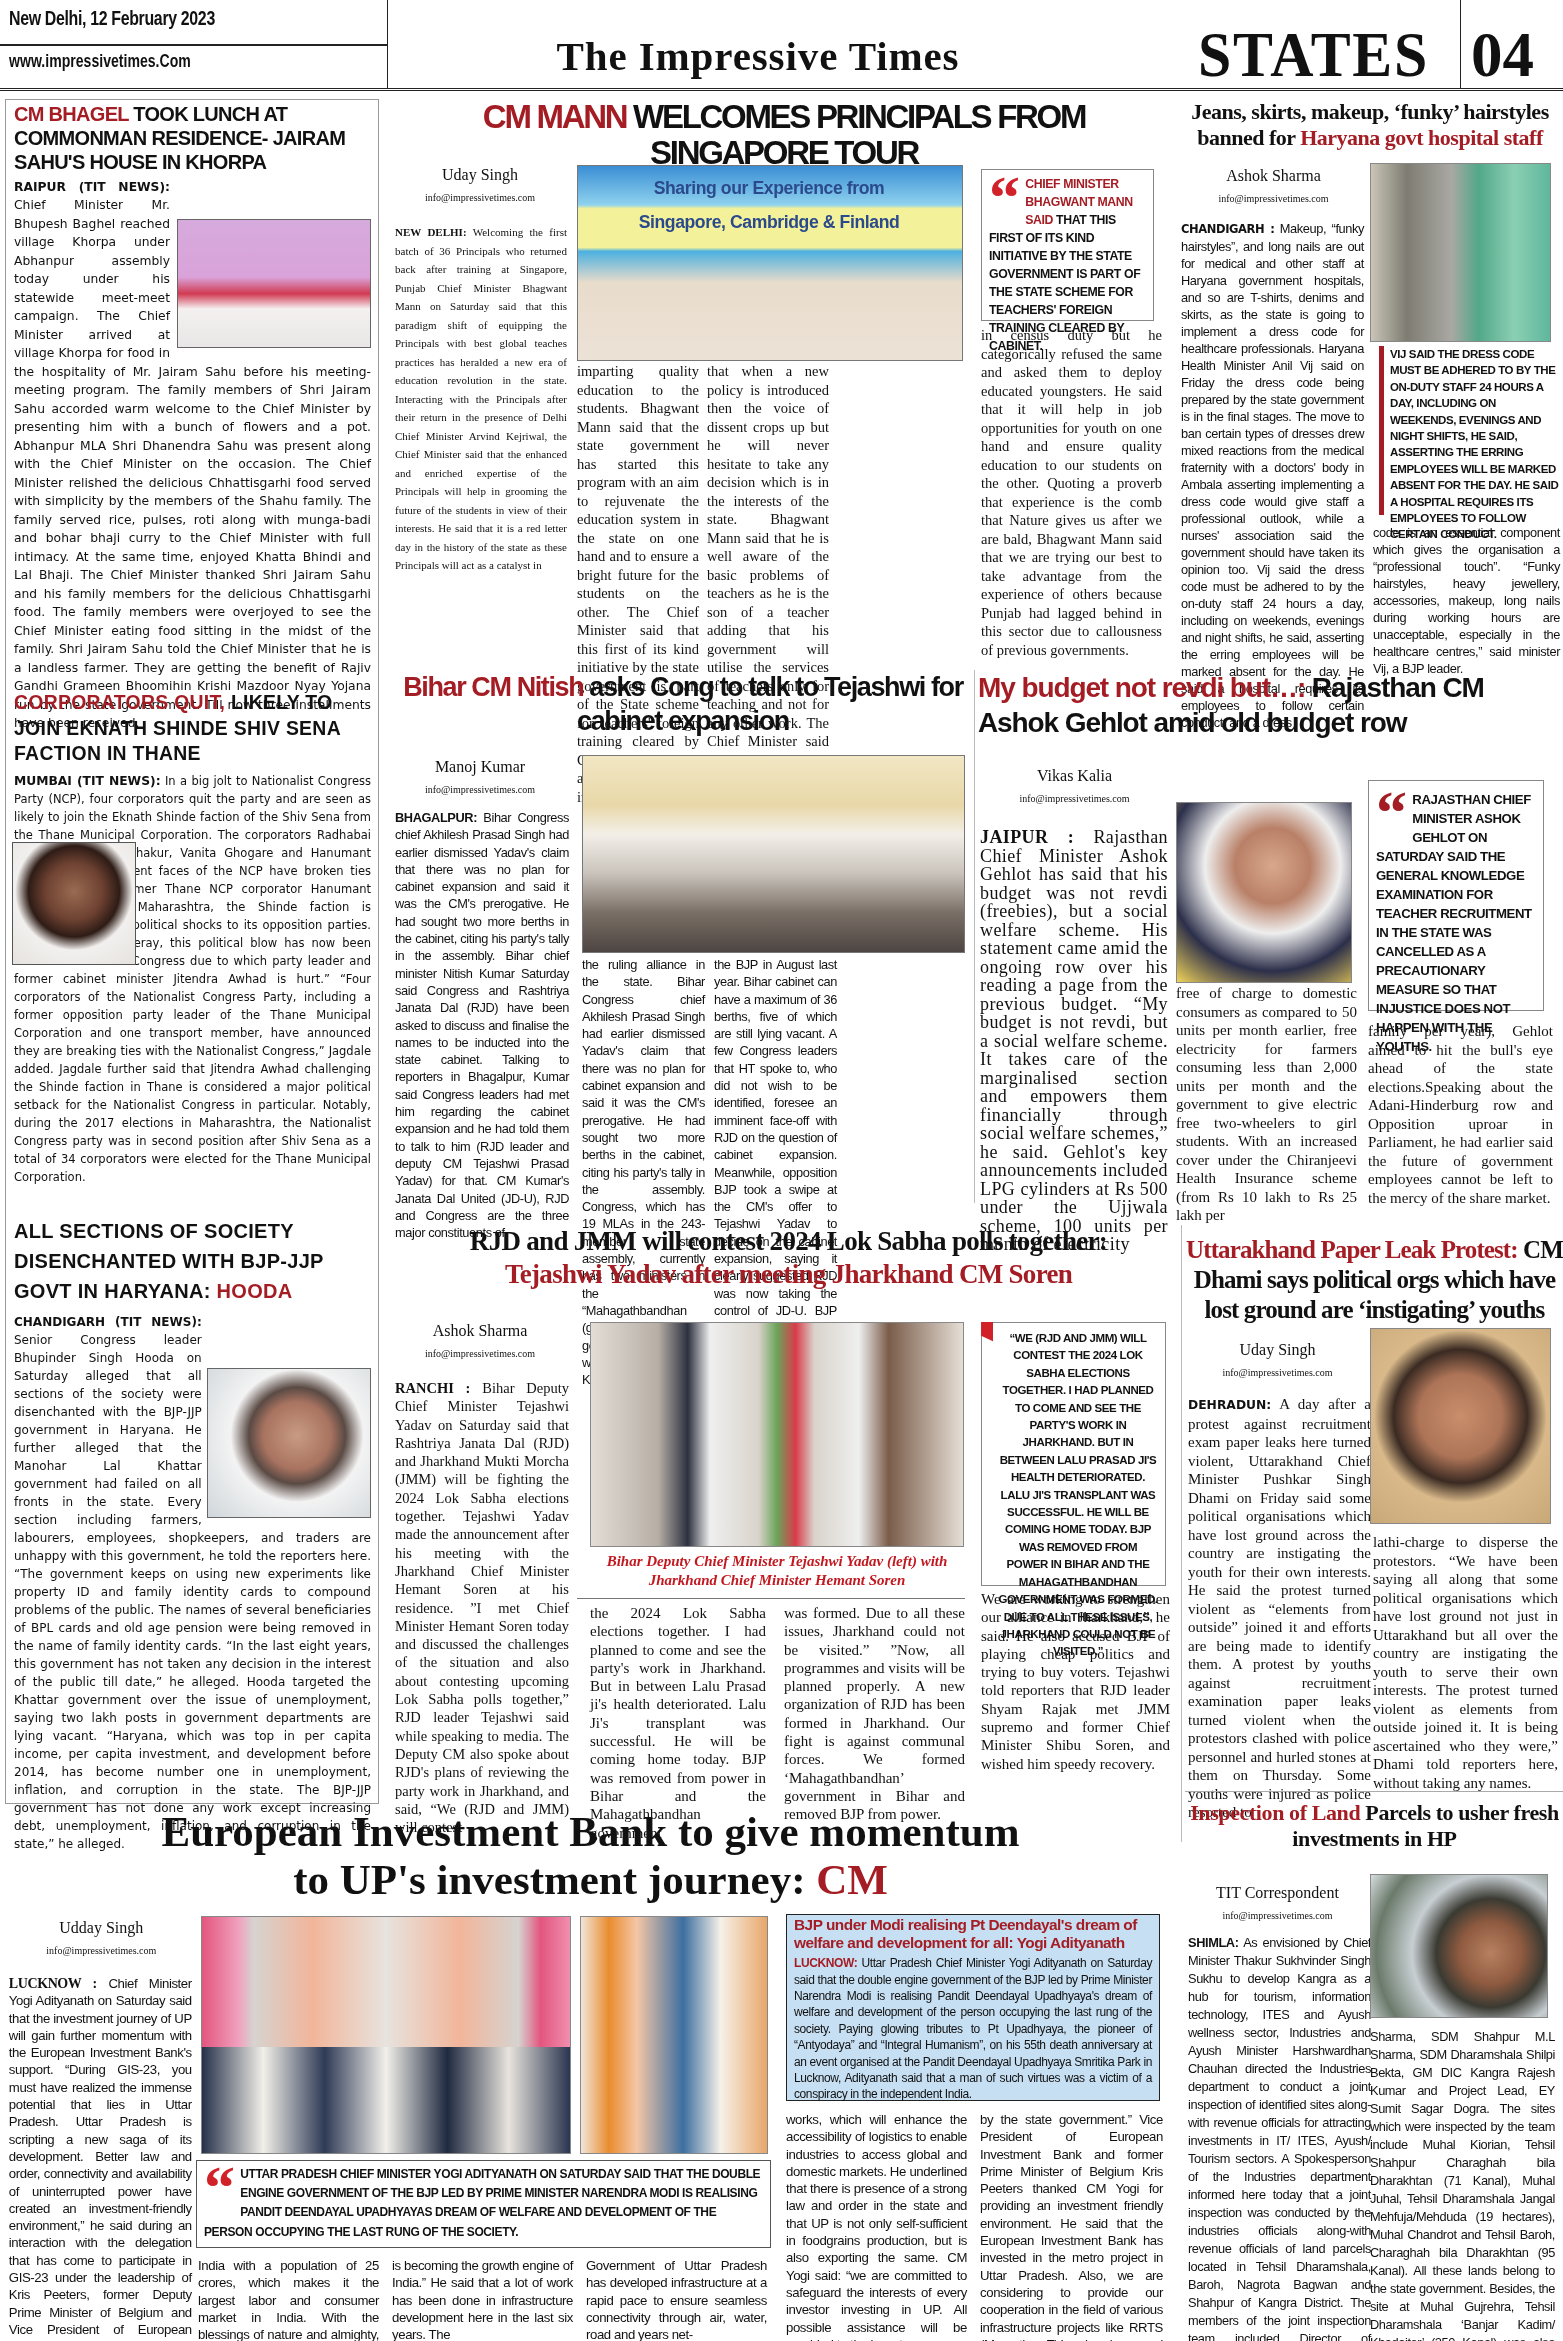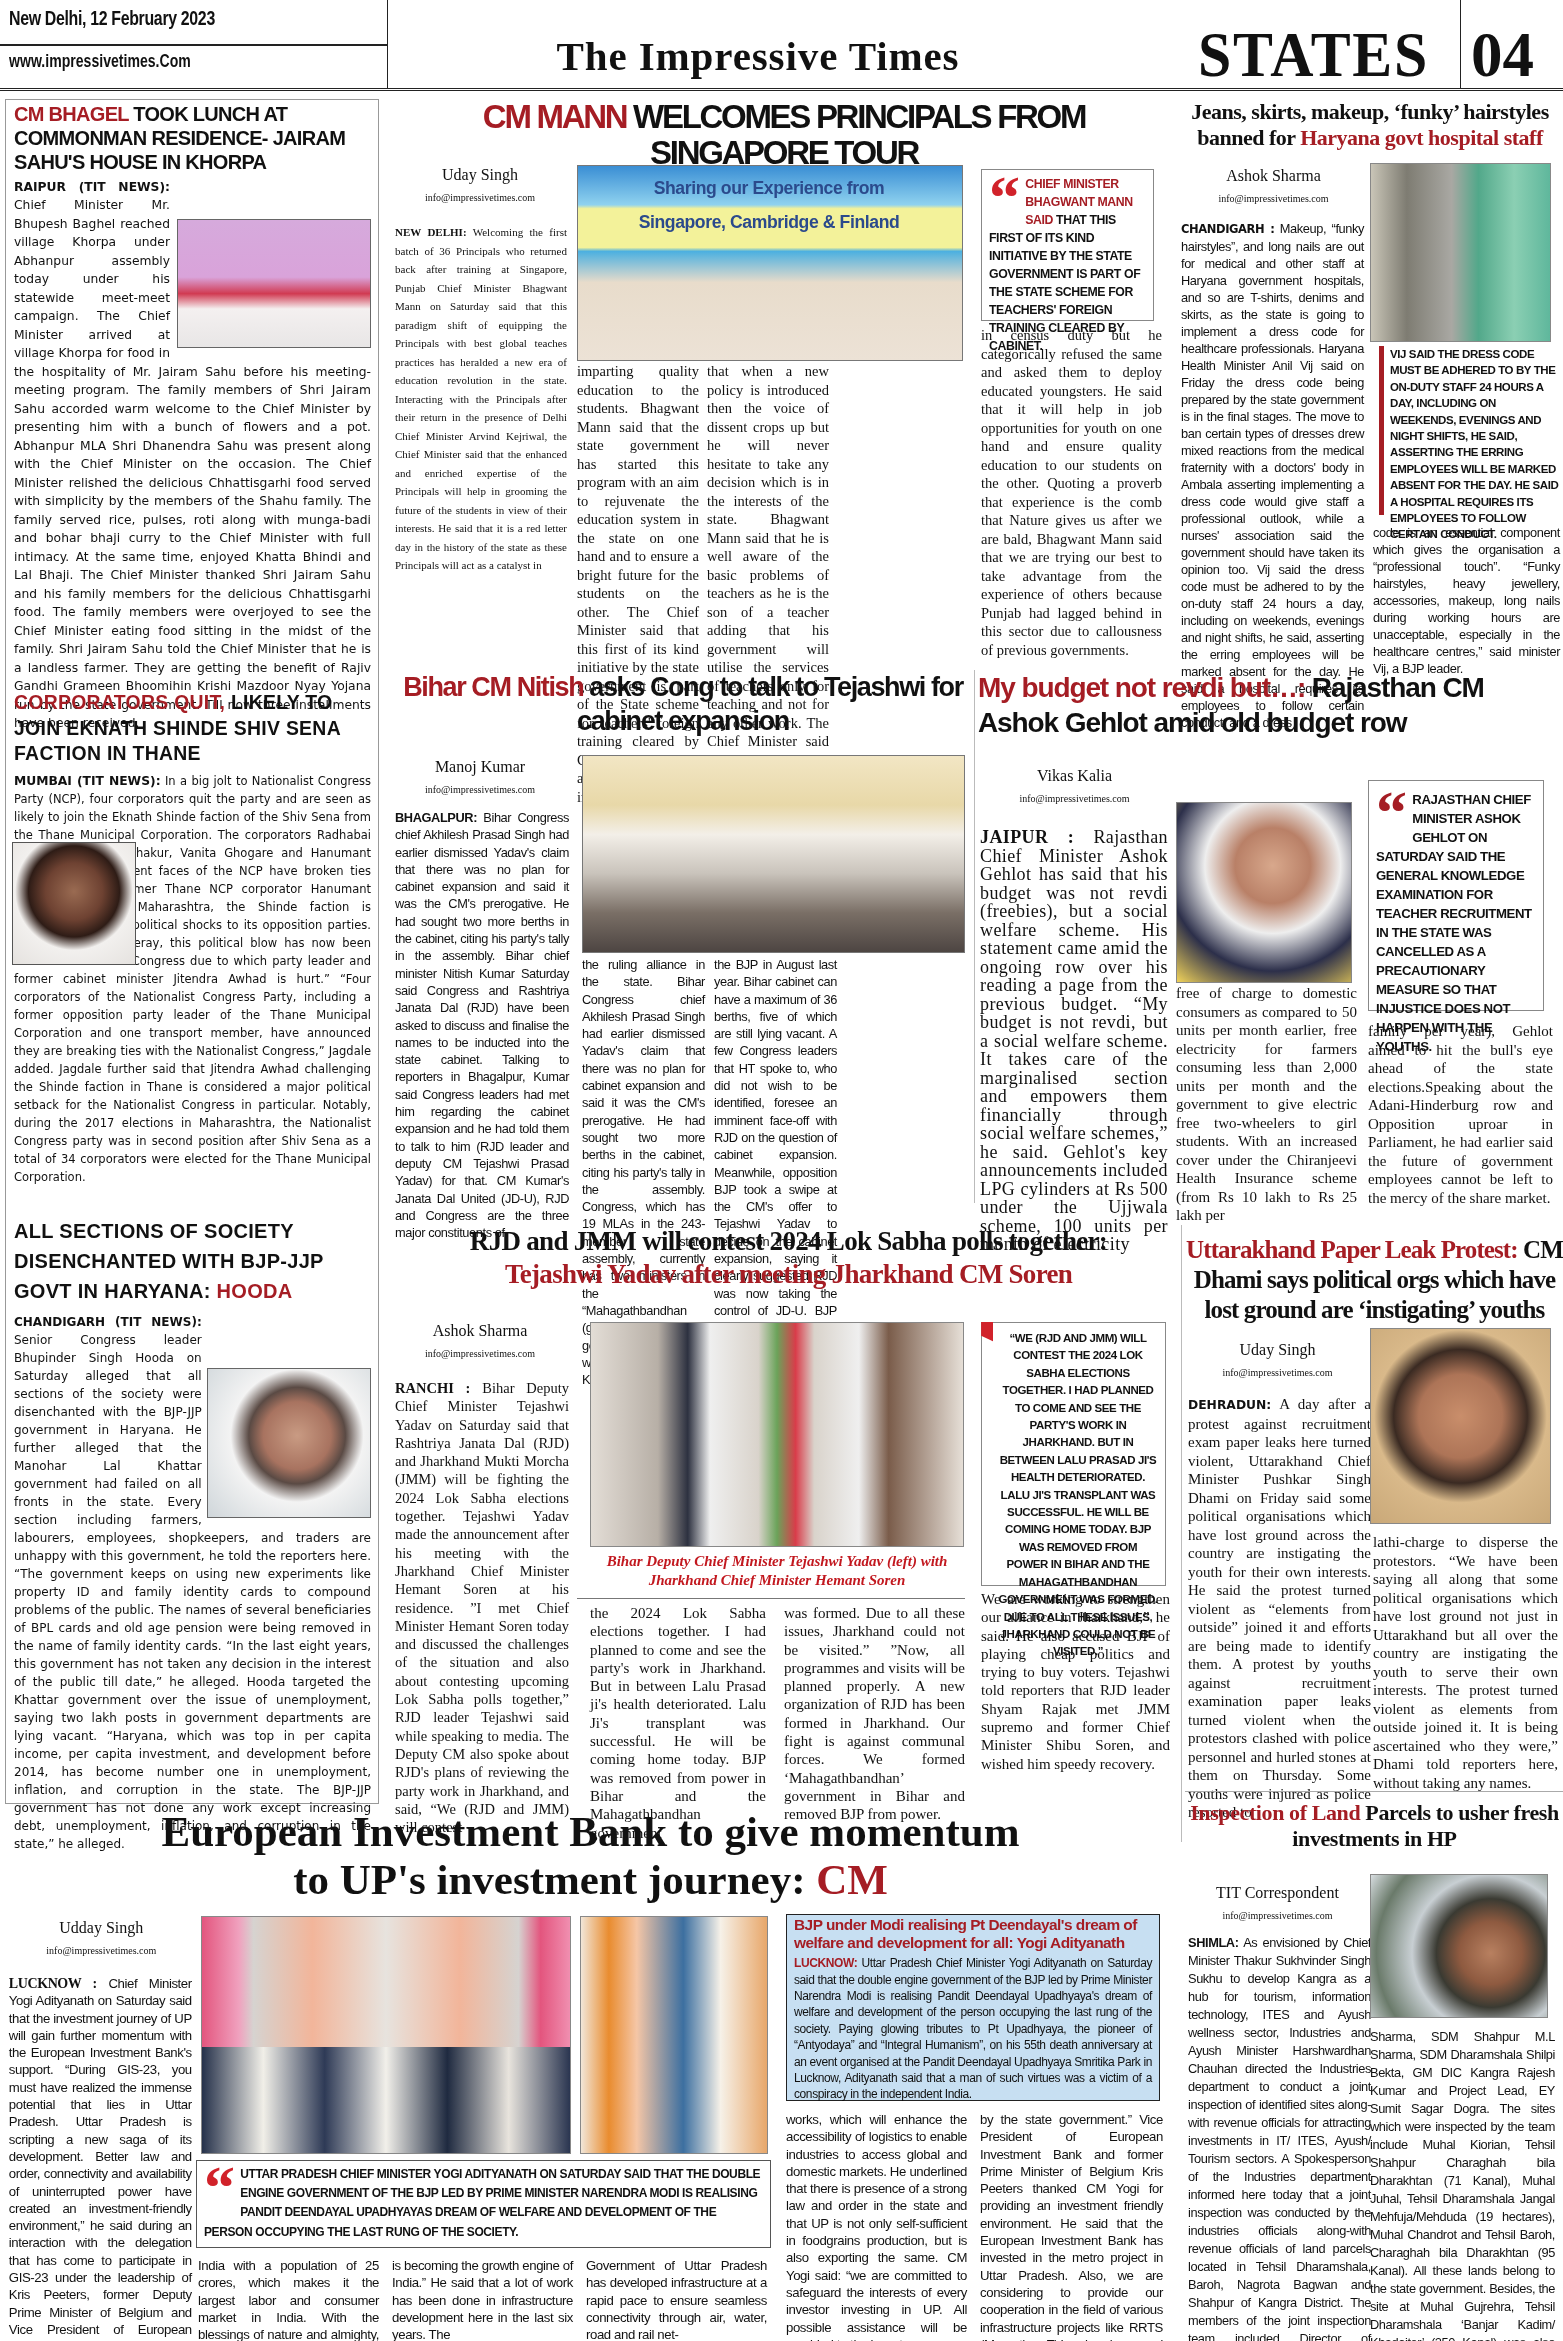--- a/index.html
+++ b/index.html
@@ -255,21 +255,21 @@
   <span class="qmark">“</span>
   <div class="pullquote" style="font-size:12px;line-height:19.4px">UTTAR PRADESH CHIEF MINISTER YOGI ADITYANATH ON SATURDAY SAID THAT THE DOUBLE ENGINE GOVERNMENT OF THE BJP LED BY PRIME MINISTER NARENDRA MODI IS REALISING PANDIT DEENDAYAL UPADHYAYAS DREAM OF WELFARE AND DEVELOPMENT OF THE PERSON OCCUPYING THE LAST RUNG OF THE SOCIETY.</div>
 </div>
 <div class="abs body-cond" style="left:198px;top:2257px;width:181px;font-size:13.2px;line-height:17.3px">
   <span>India with a population of 25 crores, which makes it the largest labor and consumer market in India. With the blessings of nature and almighty, UP</span>
 </div>
 <div class="abs body-cond" style="left:392px;top:2257px;width:181px;font-size:13.2px;line-height:17.3px">
   <span>is becoming the growth engine of India.” He said that a lot of work has been done in infrastructure development here in the last six years.  The</span>
 </div>
 <div class="abs body-cond" style="left:586px;top:2257px;width:181px;font-size:13.2px;line-height:17.3px">
-  <span>Government of Uttar Pradesh has developed infrastructure at a rapid pace to ensure seamless connectivity through air, water, road and rail net-</span>
+  <span>Government of Uttar Pradesh has developed infrastructure at a rapid pace to ensure seamless connectivity through air, water, road and years net-</span>
 </div>
 
 <div class="abs" style="left:1185px;top:1791px;width:379px;border-top:0.9px solid #aaa"></div>
 <div class="abs hd-serif" style="left:1185px;top:1800px;width:379px;text-align:center;font-size:22px;line-height:26.4px;letter-spacing:-0.4px">
   <span class="red">Inspection of Land</span><span> Parcels to usher fresh investments in HP</span>
 </div>
 <div class="abs byline" style="left:1185px;top:1884px;width:185px">
   <span class="n">TIT Correspondent</span>
   <span class="e">info@impressivetimes.com</span>
 </div>

